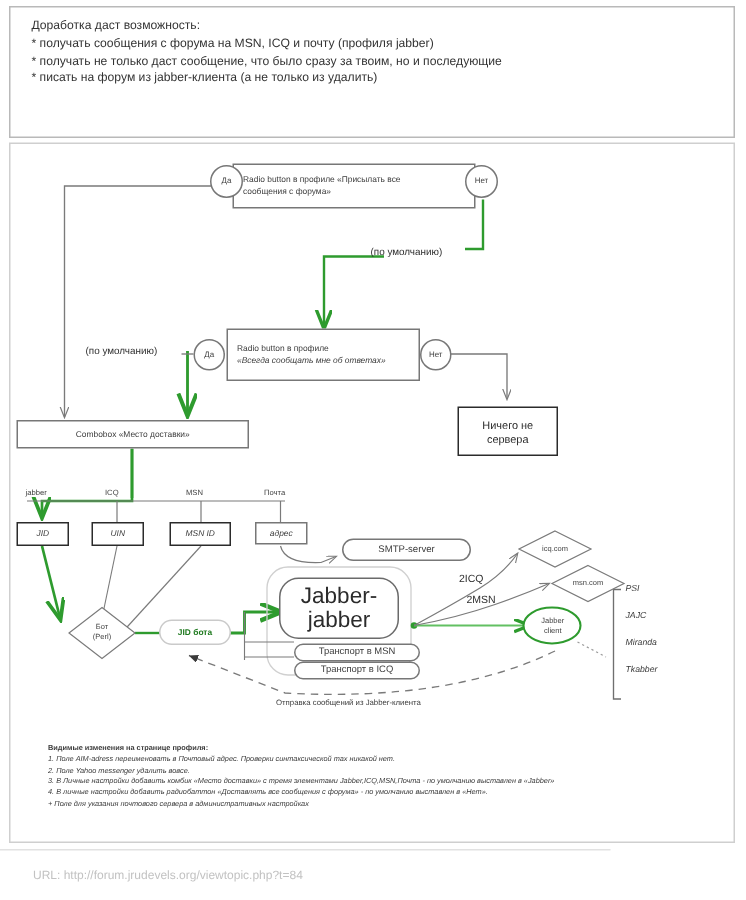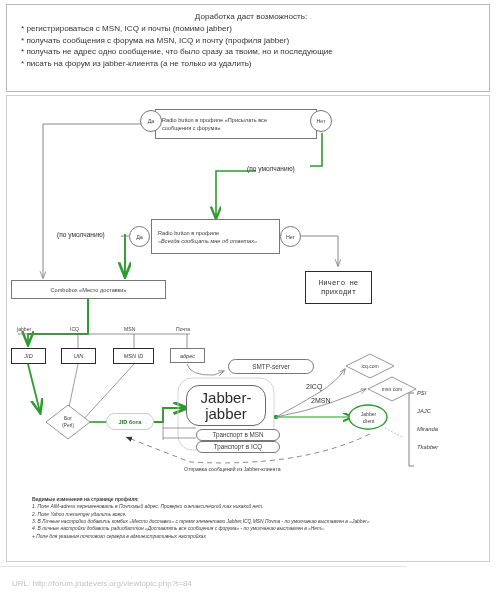--- a/index.html
+++ b/index.html
@@ -10,21 +10,21 @@
   }
   #page{position:absolute;left:0;top:0;width:497px;height:600px;}
 
   
   .req-panel{
     position:absolute;left:6px;top:4px;width:484px;height:88px;
     border:1px solid #b9b9b9;background:#fff;box-sizing:border-box;
     padding:6px 8px 0 14px;
   }
   .req-line{font-size:8.1px;line-height:11.6px;color:#333;white-space:nowrap;}
-  .req-title{font-size:8.1px;line-height:12px;color:#333;text-align:center;}
+  .req-title{font-size:8.1px;line-height:12px;color:#333;}
 
   
   .diagram-frame{
     position:absolute;left:6px;top:95px;width:484px;height:467px;
     border:1px solid #cfcfcf;border-top:1px solid #cfcfcf;background:#fff;
     box-sizing:border-box;
   }
   svg.canvas{position:absolute;left:0;top:0;width:497px;height:600px;overflow:visible;}
 
   
@@ -62,34 +62,33 @@
 
   
   .notes{position:absolute;left:32px;top:496px;width:458px;}
   .notes-title{font-size:4.9px;line-height:7.2px;color:#3a3a3a;font-weight:bold;white-space:nowrap;}
   .notes-line{font-size:4.9px;line-height:7.4px;color:#3a3a3a;font-style:italic;white-space:nowrap;}
 
   
   .urlbar{
     position:absolute;left:0;top:566px;width:407px;height:34px;
     background:#fff;border-top:1px solid #e2e2e2;
-    display:flex;align-items:center;padding-left:12px;box-sizing:border-box;
+    display:flex;align-items:center;padding-left:22px;box-sizing:border-box;
   }
   .urltext{font-size:8px;color:#c2c2c2;}
 </style>
 </head>
 <body>
 
 <div id="page">
 
   <div class="req-panel">
     <div class="req-title">Доработка даст возможность:</div>
-    <div class="req-line">* регистрироваться с MSN, ICQ и почты (помимо jabber)</div>
     <div class="req-line">* получать сообщения с форума на MSN, ICQ и почту  (профиля jabber)</div>
-    <div class="req-line">* получать не адрес одно сообщение, что  было сразу за твоим, но и последующие</div>
+    <div class="req-line">* получать не только даст сообщение, что  было сразу за твоим, но и последующие</div>
     <div class="req-line">* писать на форум из jabber-клиента (а не только из удалить)</div>
   </div>
 
   <div class="diagram-frame"></div>
 
   <svg class="canvas">
     <defs>
       <marker id="ahGray" markerWidth="9" markerHeight="9" refX="7.5" refY="3.2" orient="auto">
         <path d="M0,0 L8,3.2 L0,6.4" fill="none" stroke="#7a7a7a" stroke-width="0.9"></path>
       </marker>
@@ -187,23 +186,23 @@
 
   <div class="node rect" style="left:151px;top:219px;width:129px;height:35px;flex-direction:column;padding:4px 6px;align-items:flex-start;justify-content:center;">
     <div class="txt">Radio button в профиле</div>
     <div class="txt-i">«Всегда сообщать мне об ответах»</div>
   </div>
   <div class="circ" style="left:129px;top:226px;width:21px;height:21px;">Да</div>
   <div class="circ" style="left:280px;top:226px;width:21px;height:21px;">Нет</div>
 
   <div class="edge-label" style="left:57px;top:231px;">(по умолчанию)</div>
 
-  <div class="node rect-bold" style="left:305px;top:271px;width:67px;height:33px;flex-direction:column;font-family:Liberation Mono, monospace;">
+  <div class="node rect-bold" style="left:305px;top:271px;width:67px;height:33px;flex-direction:column;">
     <div class="txt-m">Ничего не</div>
-    <div class="txt-m">приходит</div>
+    <div class="txt-m">сервера</div>
   </div>
 
   <div class="node rect" style="left:11px;top:280px;width:155px;height:19px;">
     <div class="txt">Combobox «Место доставки»</div>
   </div>
 
   <div class="chan-label" style="left:17px;top:326px;">jabber</div>
   <div class="chan-label" style="left:70px;top:326px;">ICQ</div>
   <div class="chan-label" style="left:124px;top:326px;">MSN</div>
   <div class="chan-label" style="left:176px;top:326px;">Почта</div>

